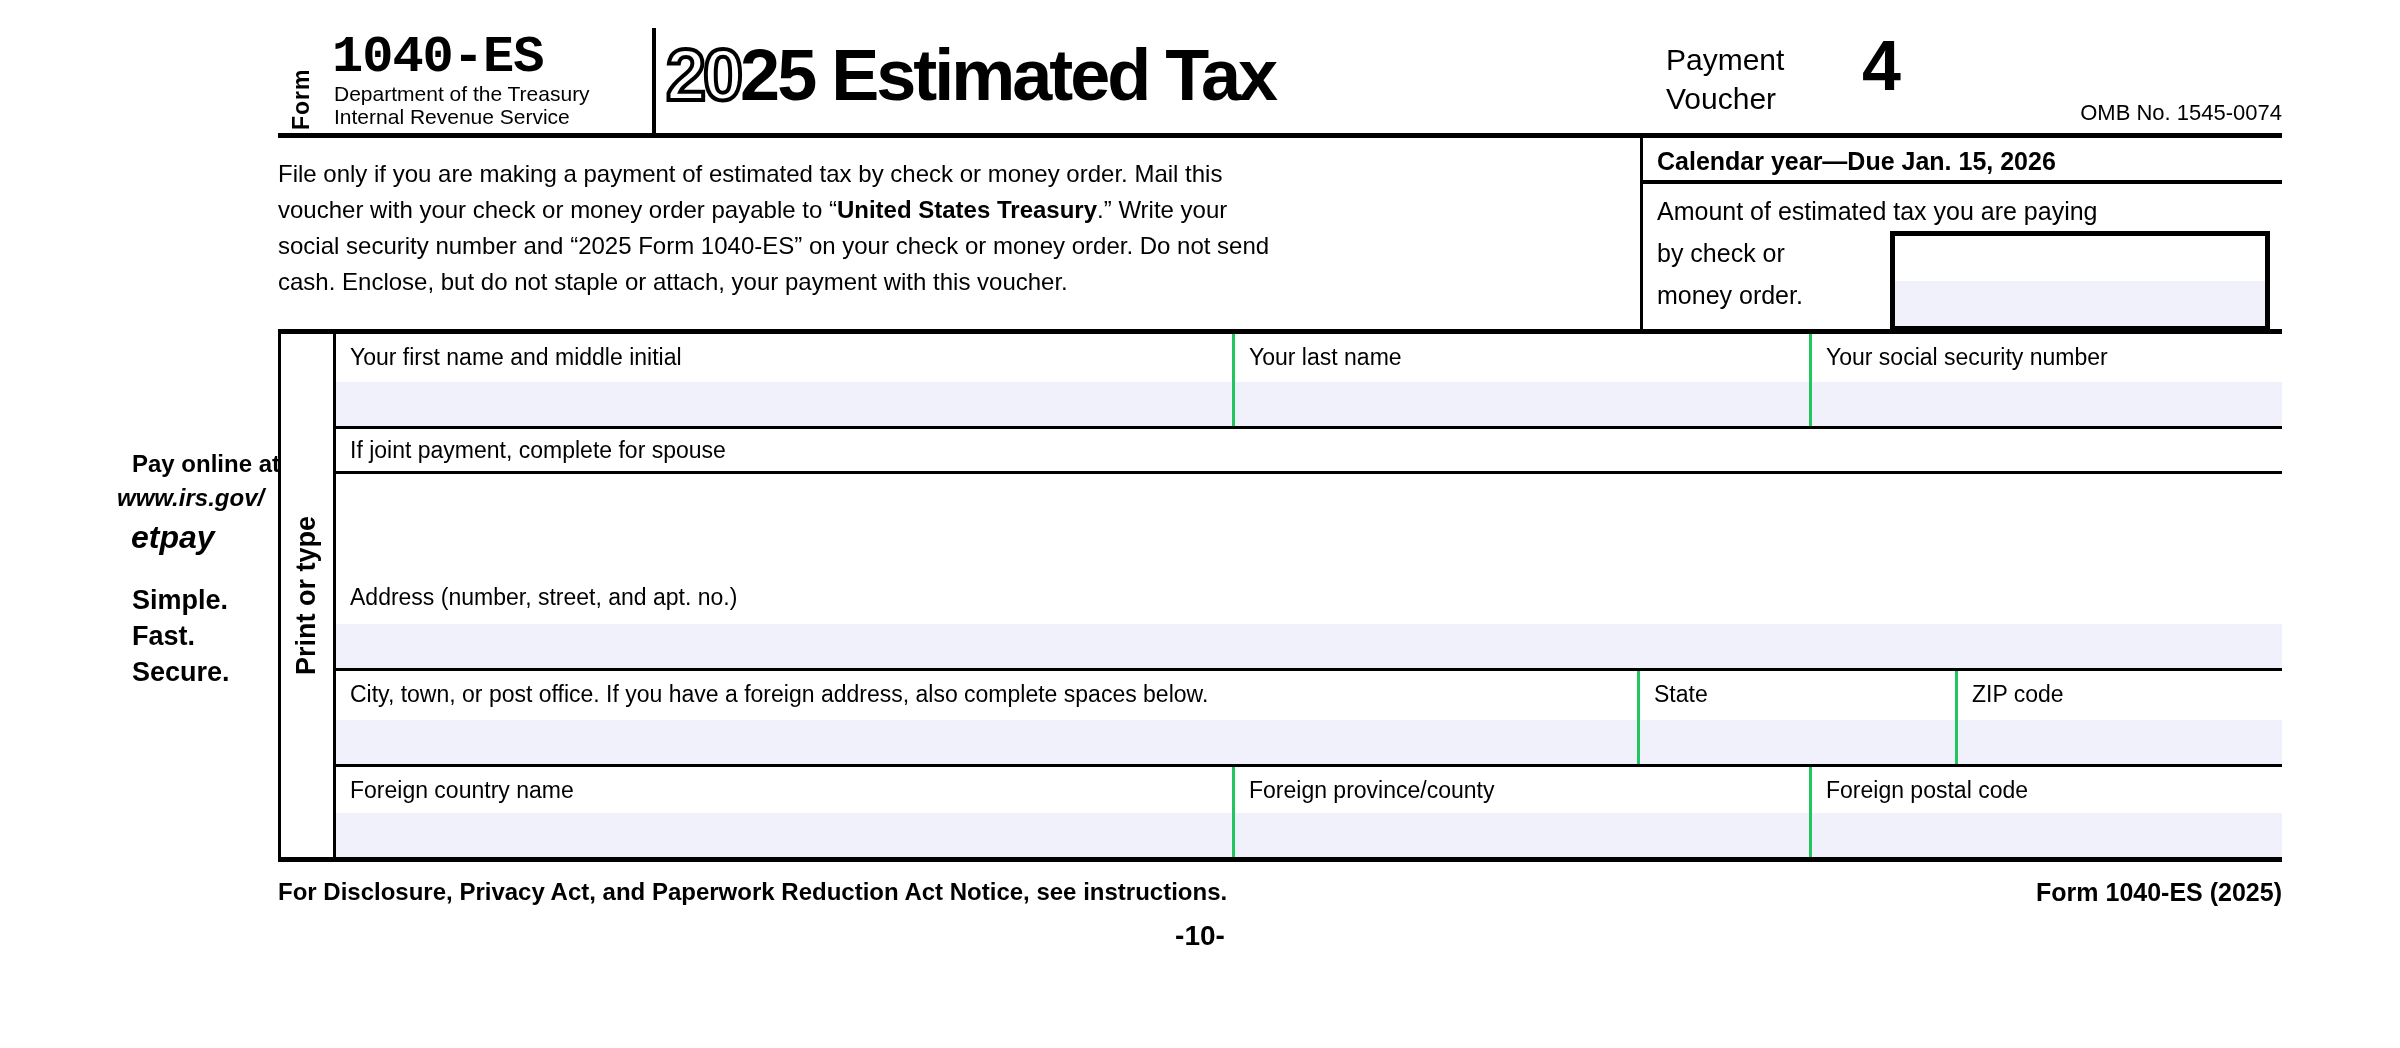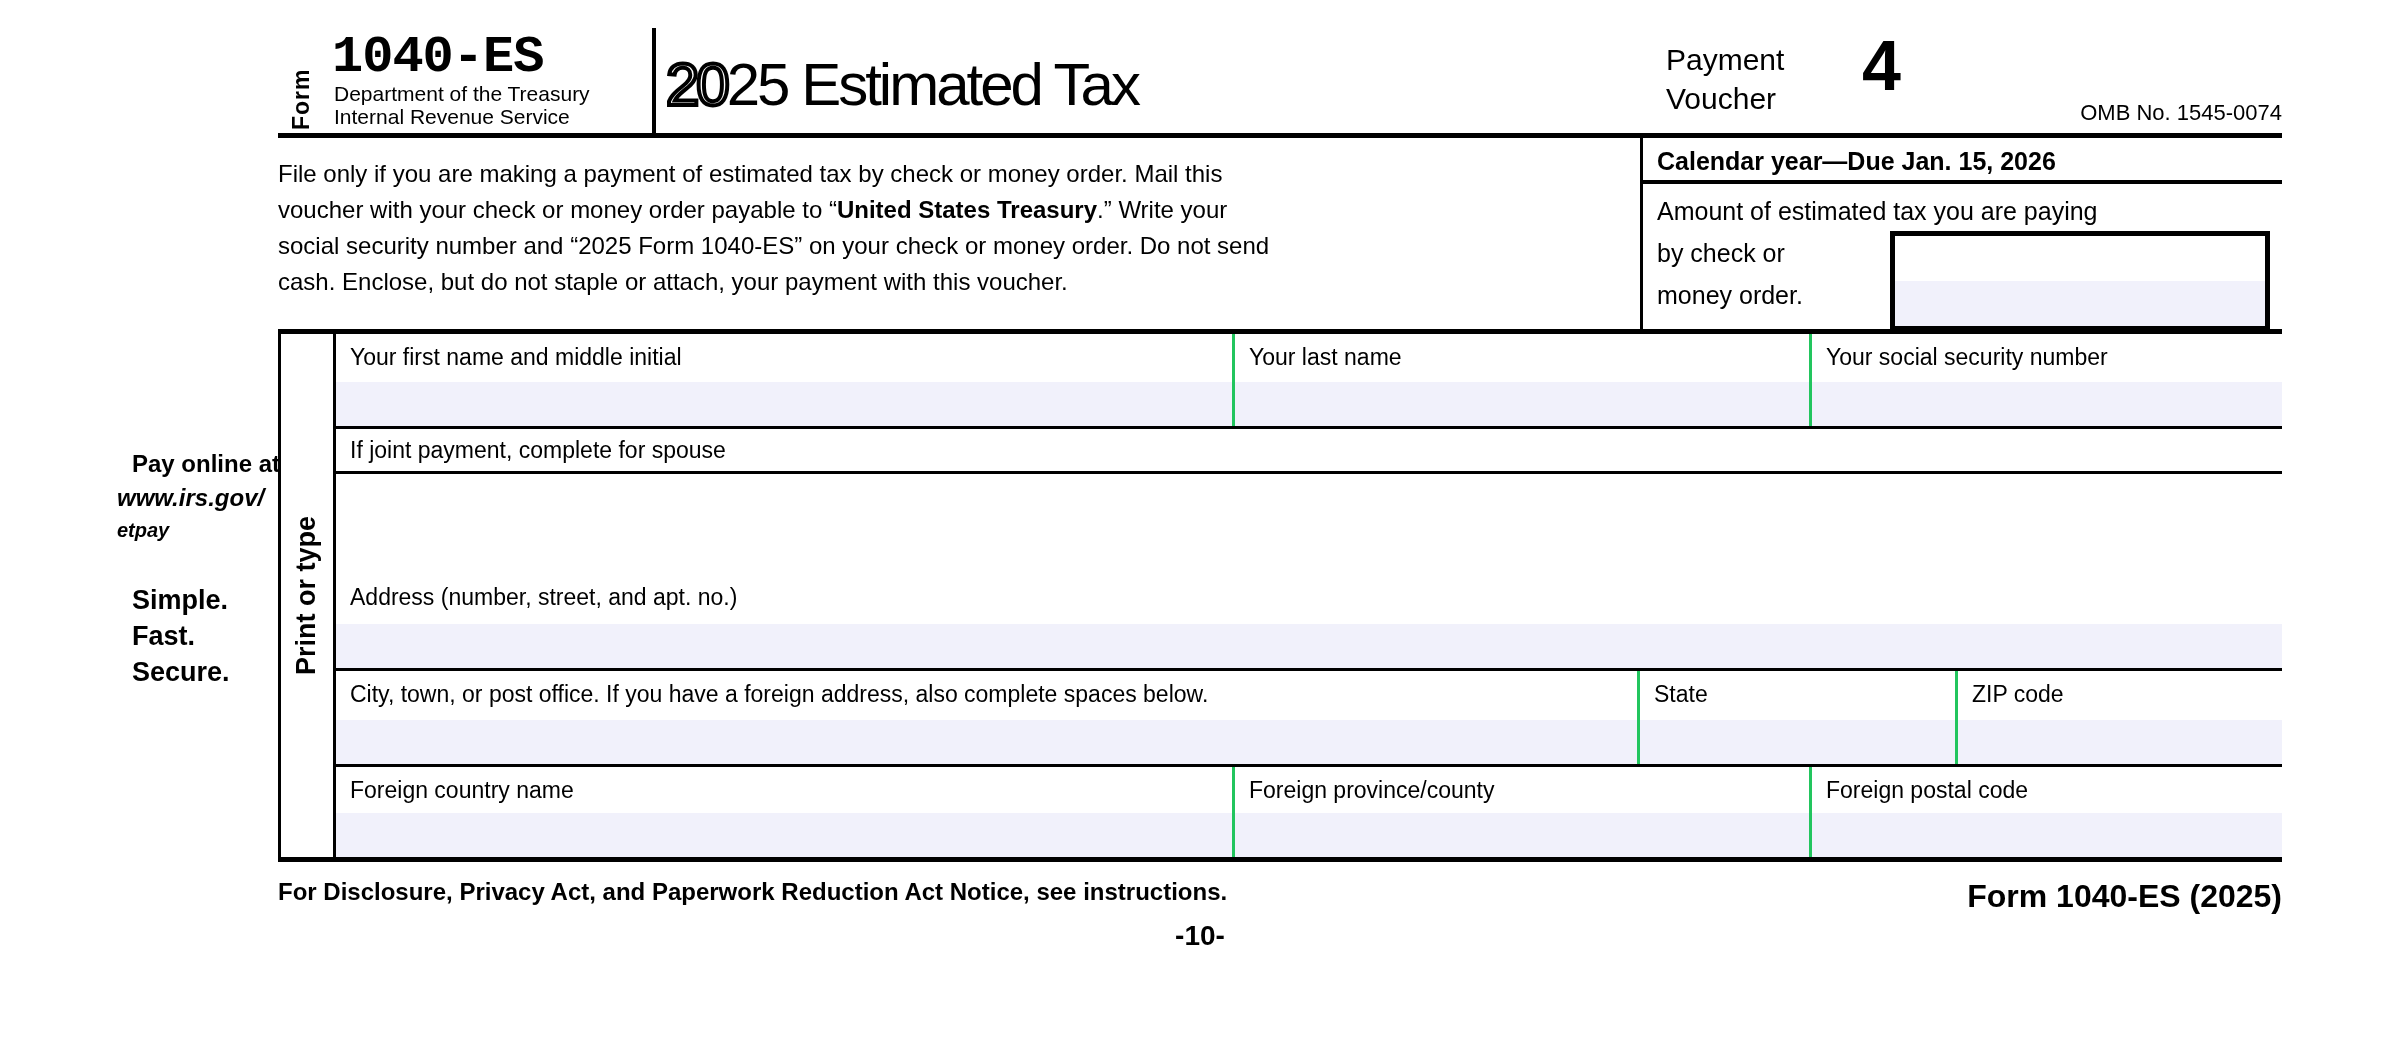--- a/index.html
+++ b/index.html
@@ -7,21 +7,21 @@
   .page { position:relative; width:2400px; height:1048px; background:#fff; overflow:hidden; }
   .abs { position:absolute; }
 
   
   .form-word { left:288px; top:130px; transform:rotate(-90deg); transform-origin:0 0;
                font-size:23px; font-weight:bold; letter-spacing:1px; }
   .form-number { left:332px; top:28px; font-size:52px; font-weight:bold; letter-spacing:-1px;font-family:Liberation Mono, monospace; }
   .agency1 { left:334px; top:82px; font-size:21px; }
   .agency2 { left:334px; top:105px; font-size:21px; }
   .header-vline { left:652px; top:28px; width:4px; height:106px; background:#000; }
-  .main-title { left:666px; top:52px; font-size:60px; font-weight:normal; letter-spacing:-3px;
+  .main-title { left:666px; top:36px; font-size:72px; font-weight:bold; letter-spacing:-3px;
                 line-height:1.1; white-space:nowrap; }
   .year-outline { color:#fff; -webkit-text-stroke:4px #000; }
   .pay-voucher { left:1666px; top:40px; font-size:30px; font-weight:normal; line-height:39px; }
   .voucher-num { left:1862px; top:26px; font-size:70px; font-weight:bold; }
   .omb { left:1982px; top:100px; width:300px; text-align:right; font-size:22px; }
   .header-rule { left:278px; top:133px; width:2004px; height:5px; background:#000; }
 
   
   .instructions { left:278px; top:156px; width:1370px; font-size:24px; line-height:36px;
                   white-space:pre-line; }
@@ -54,28 +54,28 @@
   .r6 { top:438px; height:90px; border-bottom:none; }
   .cell { position:absolute; top:0; bottom:0; }
   .bdr { border-right:3px solid #22c55e; }
   .cell-label { padding:10px 8px 0 14px; font-size:23px; }
   .cell-input { position:absolute; left:0; right:0; bottom:0; height:44px; background:#f1f1fb;
                 font-size:23px; padding:6px 8px 0 14px; }
 
   
   .pay-online { left:132px; top:450px; font-size:24px; font-weight:bold; }
   .url1 { left:117px; top:484px; font-size:24px; font-weight:bold; font-style:italic; }
-  .url2 { left:117px; top:519px; font-size:20px; font-weight:bold; font-style:italic; }
+  .url2 { left:131px; top:519px; font-size:32px; font-weight:bold; font-style:italic; }
   .simple { left:132px; top:585px; font-size:27px; font-weight:bold; }
   .fastw  { left:132px; top:621px; font-size:27px; font-weight:bold; }
   .secure { left:132px; top:657px; font-size:27px; font-weight:bold; }
 
   
   .footer-left  { left:278px; top:878px; font-size:24px; font-weight:bold; }
-  .footer-right { left:1782px; top:878px; width:500px; text-align:right; font-size:32px; font-weight:bold; }
+  .footer-right { left:1782px; top:878px; width:500px; text-align:right; font-size:25px; font-weight:bold; }
   .page-num { left:0; top:920px; width:2400px; text-align:center; font-size:28px; font-weight:bold; }
 </style>
 </head>
 <body>
 
 <div class="page">
 
   <div class="abs form-word">Form</div>
   <div class="abs form-number">1040-ES</div>
   <div class="abs agency1">Department of the Treasury</div>

